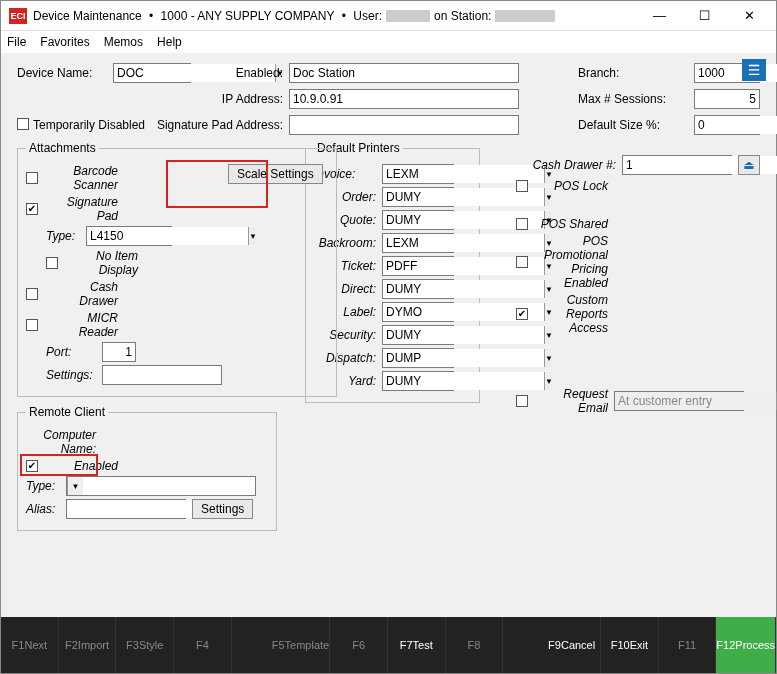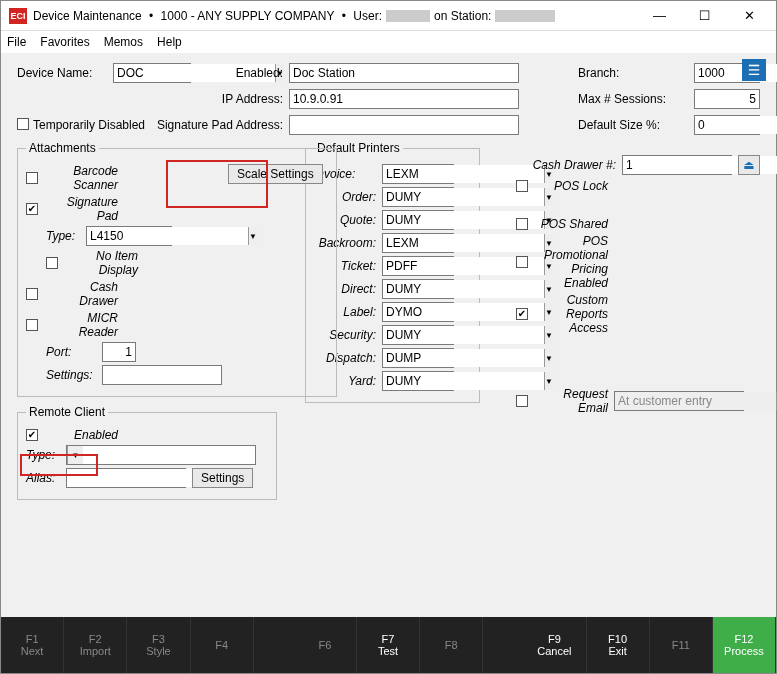--- a/index.html
+++ b/index.html
@@ -27,21 +27,21 @@
 .chk.checked::after { content:"✔"; font-size:10px; color:#000; }
 fieldset { border:1px solid #bbb; margin:0; padding:6px 8px 8px 8px; }
 legend { font-size:12px; padding:0 3px; color:#000; }
 .cols { display:flex; gap:28px; margin-top:6px; }
 .leftcol { width:260px; display:flex; flex-direction:column; gap:8px; }
 .midcol { width:200px; }
 .rightcol { flex:1; padding-left:8px; }
 .fline { display:flex; align-items:center; margin:3px 0; gap:6px; }
 .fline .lbl { width:70px; text-align:right;font-style:italic; }
 .footer { height:56px; background:#222; display:flex; align-items:stretch; }
-.fkey { flex:1; display:flex; flex-direction:column; align-items:center; justify-content:center; color:#888; font-size:11px; border-right:1px solid #333;}
+.fkey { flex:1; display:flex; flex-direction:row; align-items:center; justify-content:center; color:#888; font-size:11px; border-right:1px solid #333;}
 .fkey.active { color:#fff; }
 .fkey.green { background:#3fae49; color:#fff; }
 .fkey .k { font-size:11px; }
 .fkey .t { font-size:11px; }
 .footer .gap { width:40px; }
 .hl { border:2px solid #d32424; position:absolute; pointer-events:none; }
 .btn { height:20px; border:1px solid #888; background:#e9e9e9; padding:1px 8px; display:inline-flex; align-items:center; font-size:12px; }
 .icon-btn { width:22px; height:20px; border:1px solid #888; background:#e9e9e9; display:inline-flex; align-items:center; justify-content:center; color:#1a6fb5; font-size:12px; }
 .grid3 { display:grid; grid-template-columns: 96px 72px 1fr; align-items:center; row-gap:6px; column-gap:6px;}
 .grid3 .lbl { text-align:left;}
@@ -164,20 +164,23 @@
                   <button class="btn">Scale Settings</button>
                 </div>
             </div>
           </div>
           <div class="hl" style="top:5px; left:148px; width:102px; height:48px;"></div>
         </fieldset>
 
         <fieldset style="position:relative;">
           <legend>Remote Client</legend>
           <div class="fline">
+              <span class="lbl">Computer Name:</span>
+            </div>
+          <div class="fline">
               <span class="chk checked"></span>
               <span class="lbl">Enabled</span>
             </div>
           <div class="fline">
             <span class="lbl" style="width:34px;text-align:left">Type:</span>
             <div class="combo" style="width:190px">
                 <span class="arrow">▼</span>
               </div>
           </div>
           <div class="fline">
@@ -320,20 +323,24 @@
       <div class="fkey">
         <span class="k">F3</span>
         <span class="t">Style</span>
       </div>
       <div class="fkey">
         <span class="k">F4</span>
         <span class="t"></span>
       </div>
       <div class="gap"></div>
       <div class="fkey">
+        <span class="k">F5</span>
+        <span class="t">Template</span>
+      </div>
+      <div class="fkey">
         <span class="k">F6</span>
         <span class="t"></span>
       </div>
       <div class="fkey active">
         <span class="k">F7</span>
         <span class="t">Test</span>
       </div>
       <div class="fkey">
         <span class="k">F8</span>
         <span class="t"></span>

